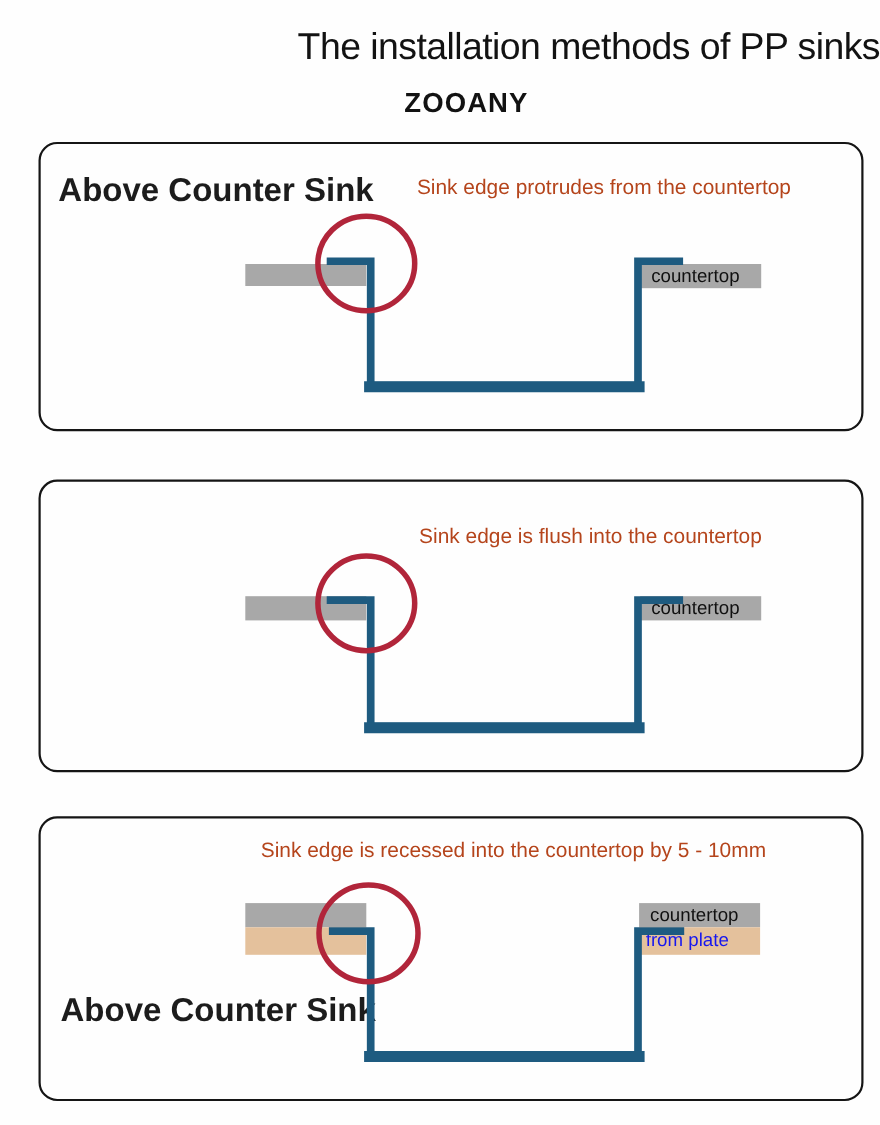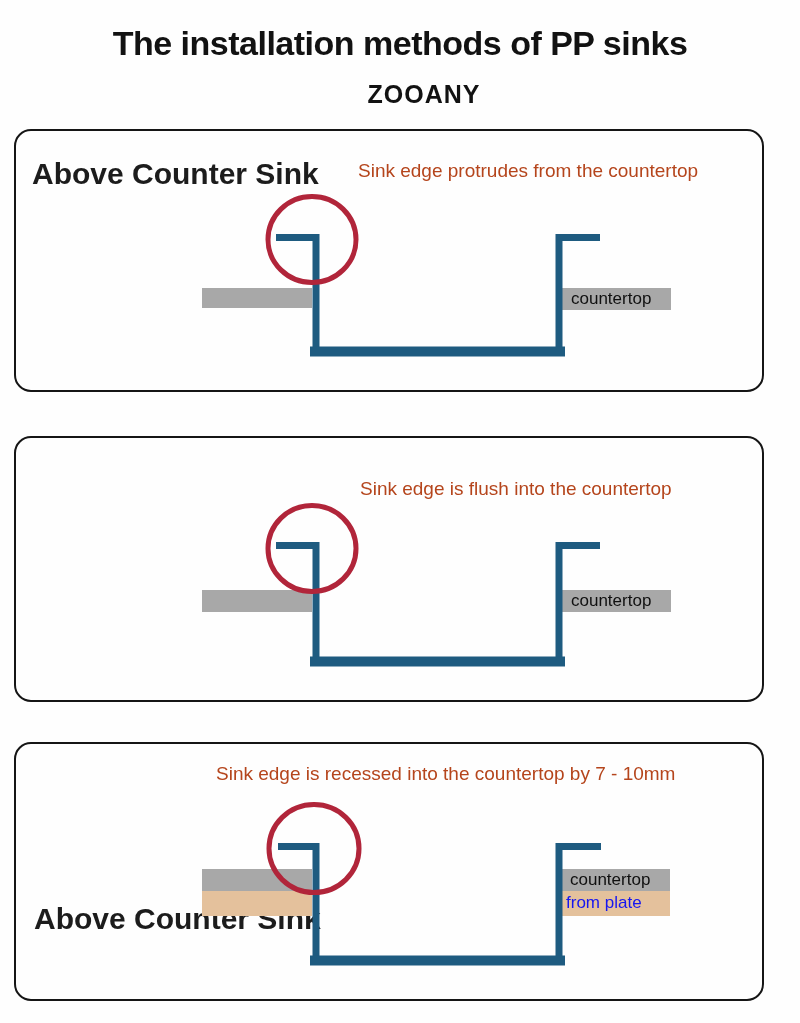--- a/index.html
+++ b/index.html
@@ -10,49 +10,49 @@
   html,body{width:800px;height:1023px;}
   body{
     background:#fefefe;
     font-family:"Liberation Sans","DejaVu Sans",sans-serif;
     color:var(--ink);
     position:relative;
     overflow:hidden;
   }
   .page-title{
     position:absolute;top:24px;left:0;width:800px;
-    text-align:center;font-size:34px;font-weight:700;letter-spacing:-0.5px;
+    text-align:right;font-size:34px;font-weight:400;letter-spacing:-0.5px;
     color:#121212;
   }
   .brand{
     position:absolute;top:80px;left:0;width:800px;
     text-align:center;font-size:25px;font-weight:700;letter-spacing:1px;
     color:#121212;
     margin-left:24px;
   }
   .panel{
-    position:absolute;left:14px;width:750px;
+    position:absolute;left:35px;width:750px;
     border:2.5px solid #151515;border-radius:17px;background:transparent;
   }
   .p1{top:129px;height:263px;}
   .p2{top:436px;height:266px;}
   .p3{top:742px;height:259px;}
   .panel-title{
     position:absolute;font-size:30px;font-weight:700;color:#1c1c1c;white-space:nowrap;
   }
   .t1{left:16px;top:26px;}
   .t2{left:16px;top:38px;}
   .t3{left:18px;top:158px;}
   .caption{
     position:absolute;font-size:19px;font-weight:400;color:var(--caption,#b5451c);white-space:nowrap;
   }
   .c1{left:342px;top:29px;}
   .c2{left:344px;top:40px;}
   .c3{left:200px;top:19px;}
-  .bar{position:absolute;z-index:1;margin-top:48px;}
+  .bar{position:absolute;z-index:1;}
   .bar.gray{background:var(--gray,#a8a8a8);}
   .bar.tan{background:var(--tan,#e4c19c);}
   .b1l{left:186px;top:109px;width:110px;height:20px;}
   .b1r{left:545px;top:109px;width:110px;height:22px;}
   .b2l{left:186px;top:104px;width:110px;height:22px;}
   .b2r{left:545px;top:104px;width:110px;height:22px;}
   .b3l-gray{left:186px;top:77px;width:110px;height:22px;}
   .b3l-tan{left:186px;top:99px;width:110px;height:25px;}
   .b3r-gray{left:544px;top:77px;width:110px;height:22px;}
   .b3r-tan{left:544px;top:99px;width:110px;height:25px;}
@@ -99,21 +99,21 @@
     <span class="bar-label">countertop</span>
   </div>
   <svg class="diagram" viewBox="0 0 745 261">
     <path class="sink" d="M260 107 H300 V222 H543 V107 H584"></path>
     <path class="sink slab" d="M294 223 H549"></path>
     <ellipse class="ring" cx="296" cy="110" rx="44" ry="43"></ellipse>
   </svg>
 </section>
 
 <section class="panel p3">
-  <div class="caption c3">Sink edge is recessed into the countertop by 7 - 10mm</div>
+  <div class="caption c3">Sink edge is recessed into the countertop by 5 - 10mm</div>
   <div class="panel-title t3">Above Counter Sink</div>
   <div class="bar gray b3l-gray"></div>
   <div class="bar tan b3l-tan"></div>
   <div class="bar gray b3r-gray">
     <span class="bar-label">countertop</span>
   </div>
   <div class="bar tan b3r-tan">
     <span class="clamp-label">from plate</span>
   </div>
   <svg class="diagram" viewBox="0 0 745 254">

